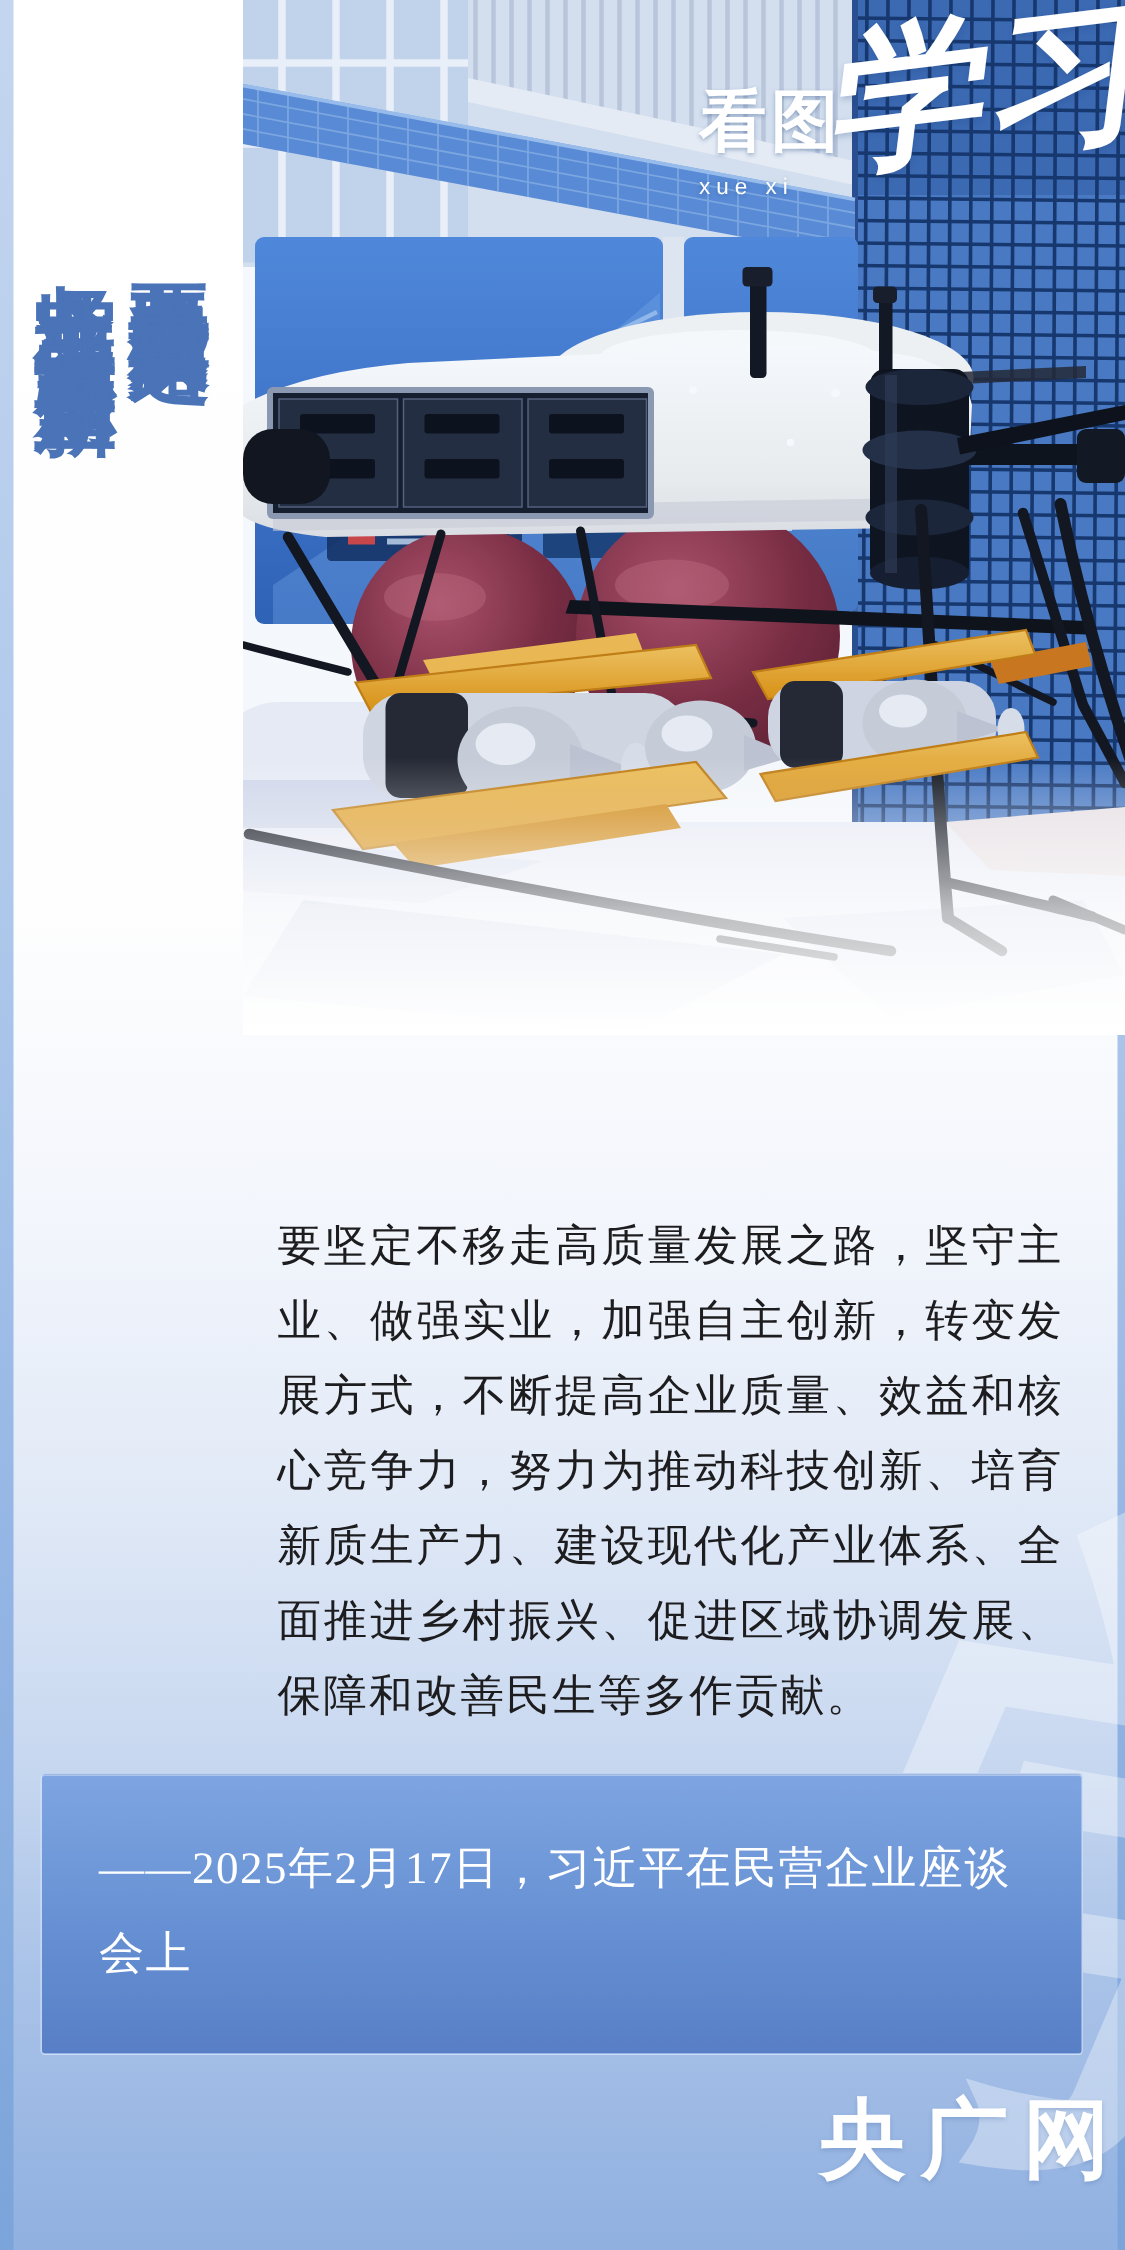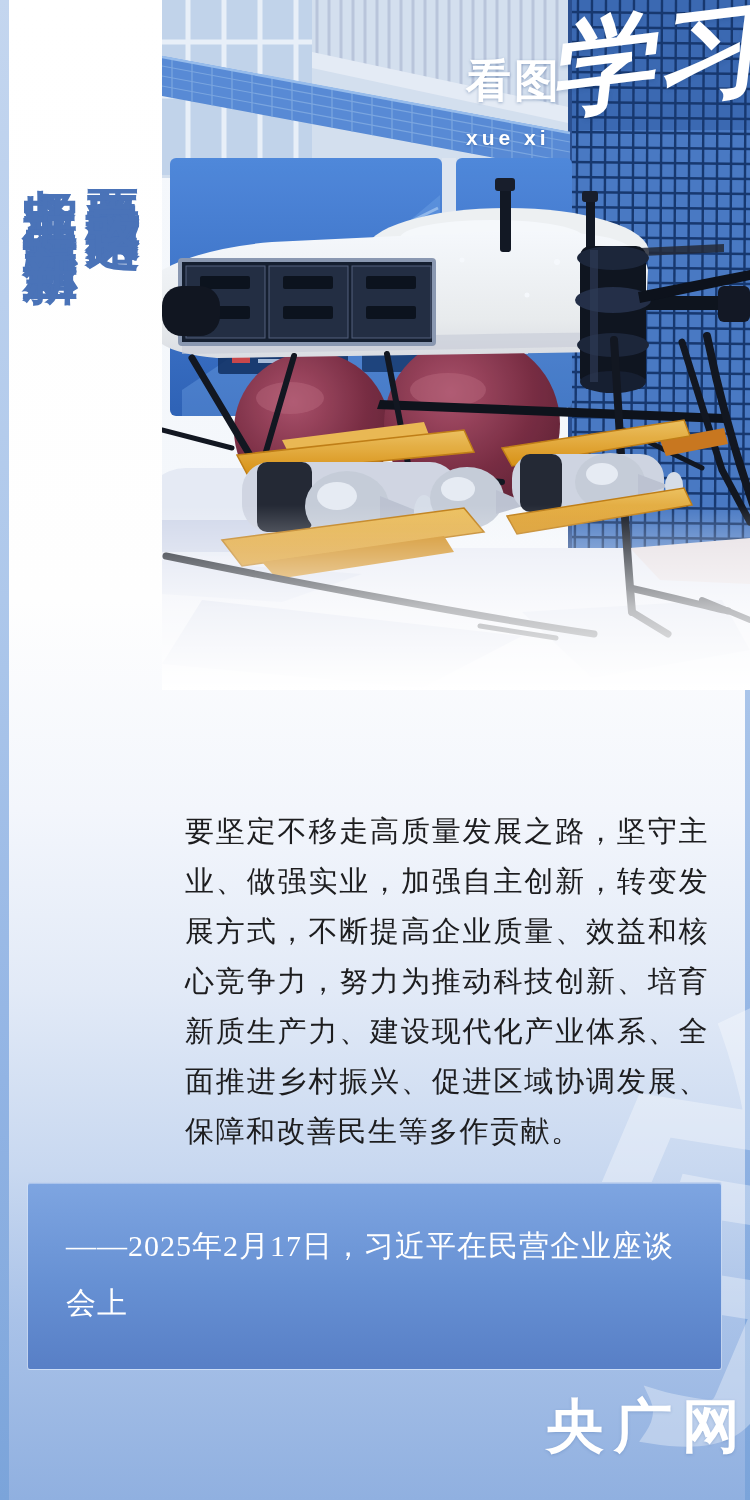--- a/index.html
+++ b/index.html
@@ -13,21 +13,21 @@
   .edge-strip.left{left:0;width:9px;}
   .edge-strip.right{right:0;width:5px;}
 
   
   .photo{position:absolute;left:162px;top:0;width:588px;height:690px;z-index:2;}
   .photo svg{display:block;}
 
   
   .brand{position:absolute;left:466px;top:56px;z-index:4;color:#ffffff;text-align:left;width:100px;}
   .brand .cn{font-size:45px;font-weight:bold;letter-spacing:3px;line-height:1.1;text-shadow:0 1px 3px rgba(20,60,120,.35);}
-  .brand .py{font-size:21px;font-weight:bold;letter-spacing:4px;margin-top:20px;text-shadow:0 1px 3px rgba(20,60,120,.35);}
+  .brand .py{font-size:15px;font-weight:normal;letter-spacing:4px;margin-top:10px;text-shadow:0 1px 3px rgba(20,60,120,.35);}
   .brand-calligraphy{
     position:absolute;left:548px;top:4px;z-index:4;color:#ffffff;
     font-family:"Liberation Serif",serif;font-style:italic;font-weight:bold;
     font-size:104px;line-height:1.05;letter-spacing:2px;transform:rotate(-7deg);
     text-shadow:0 2px 4px rgba(30,70,130,.25);white-space:nowrap;
   }
 
   
   .headline{
     position:absolute;left:21px;top:146px;z-index:3;

